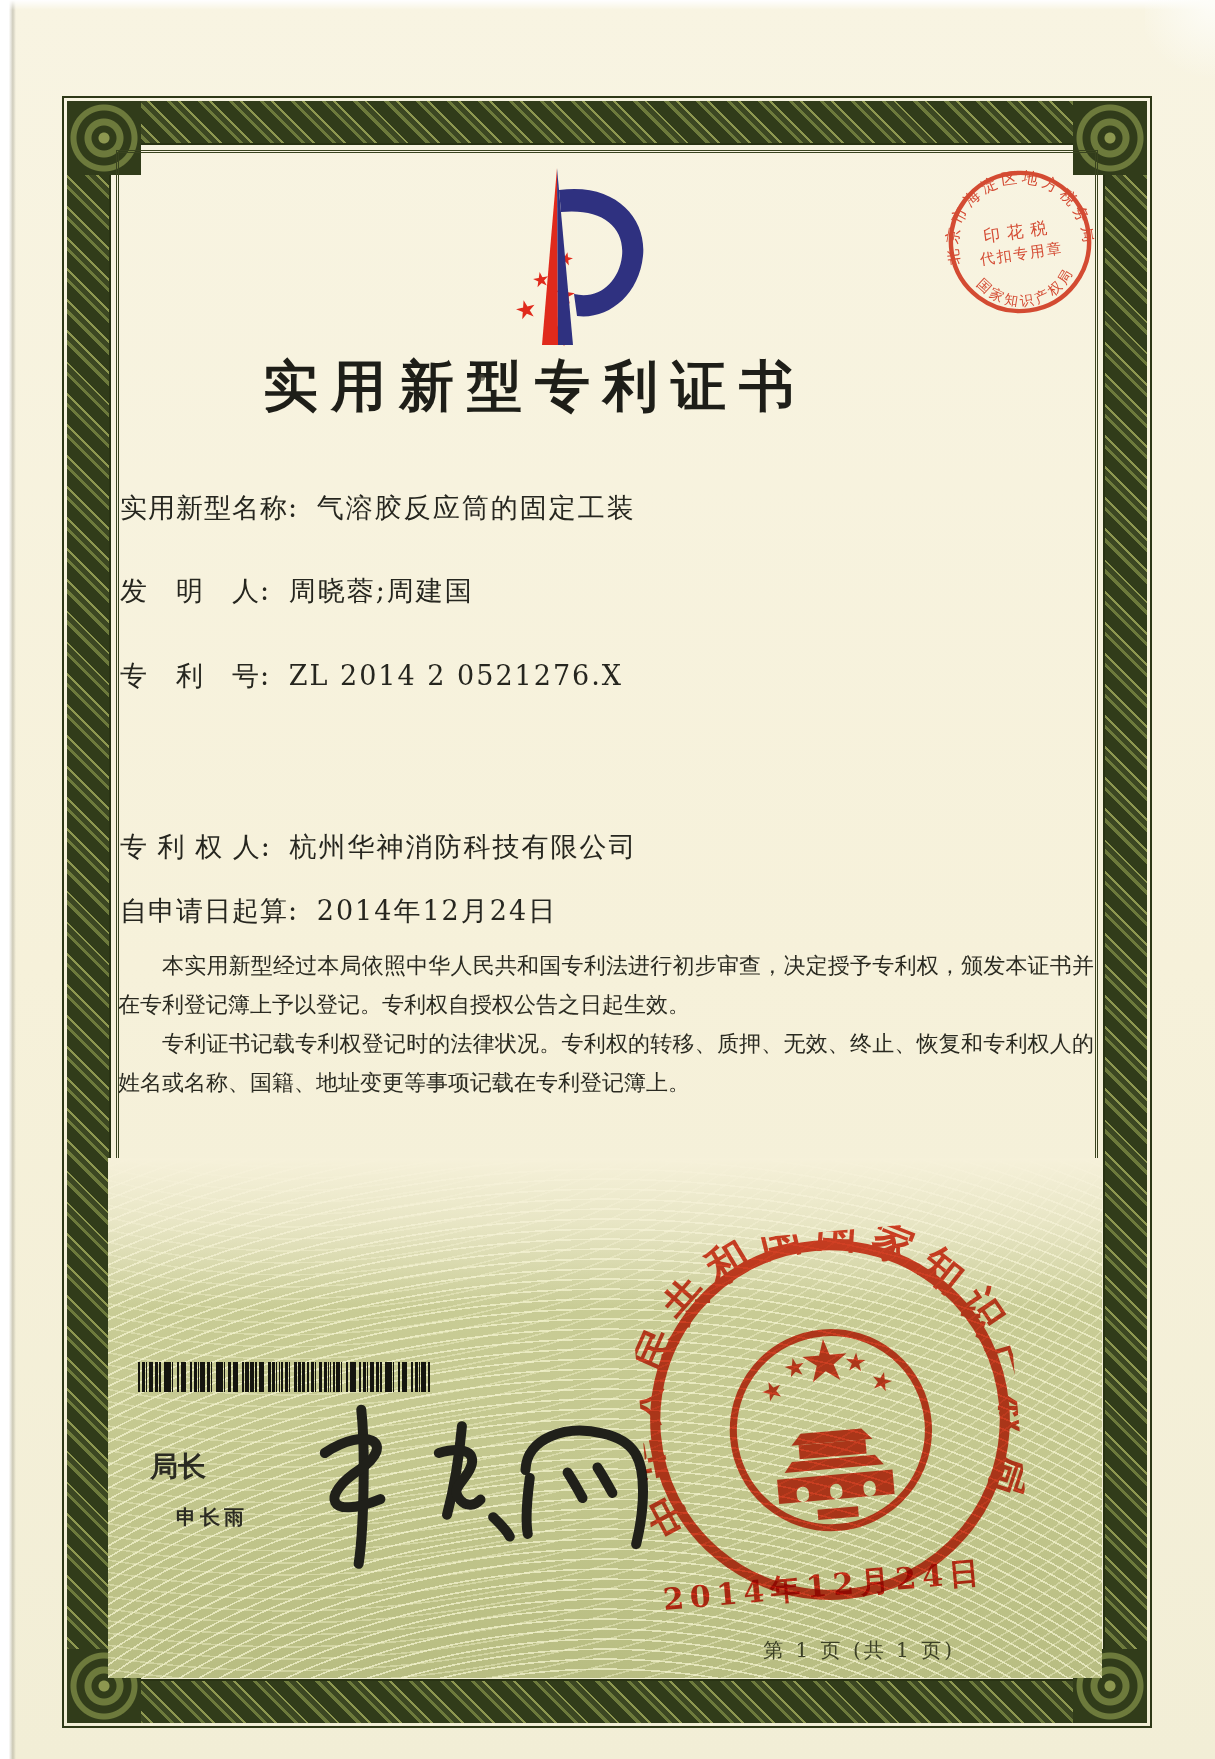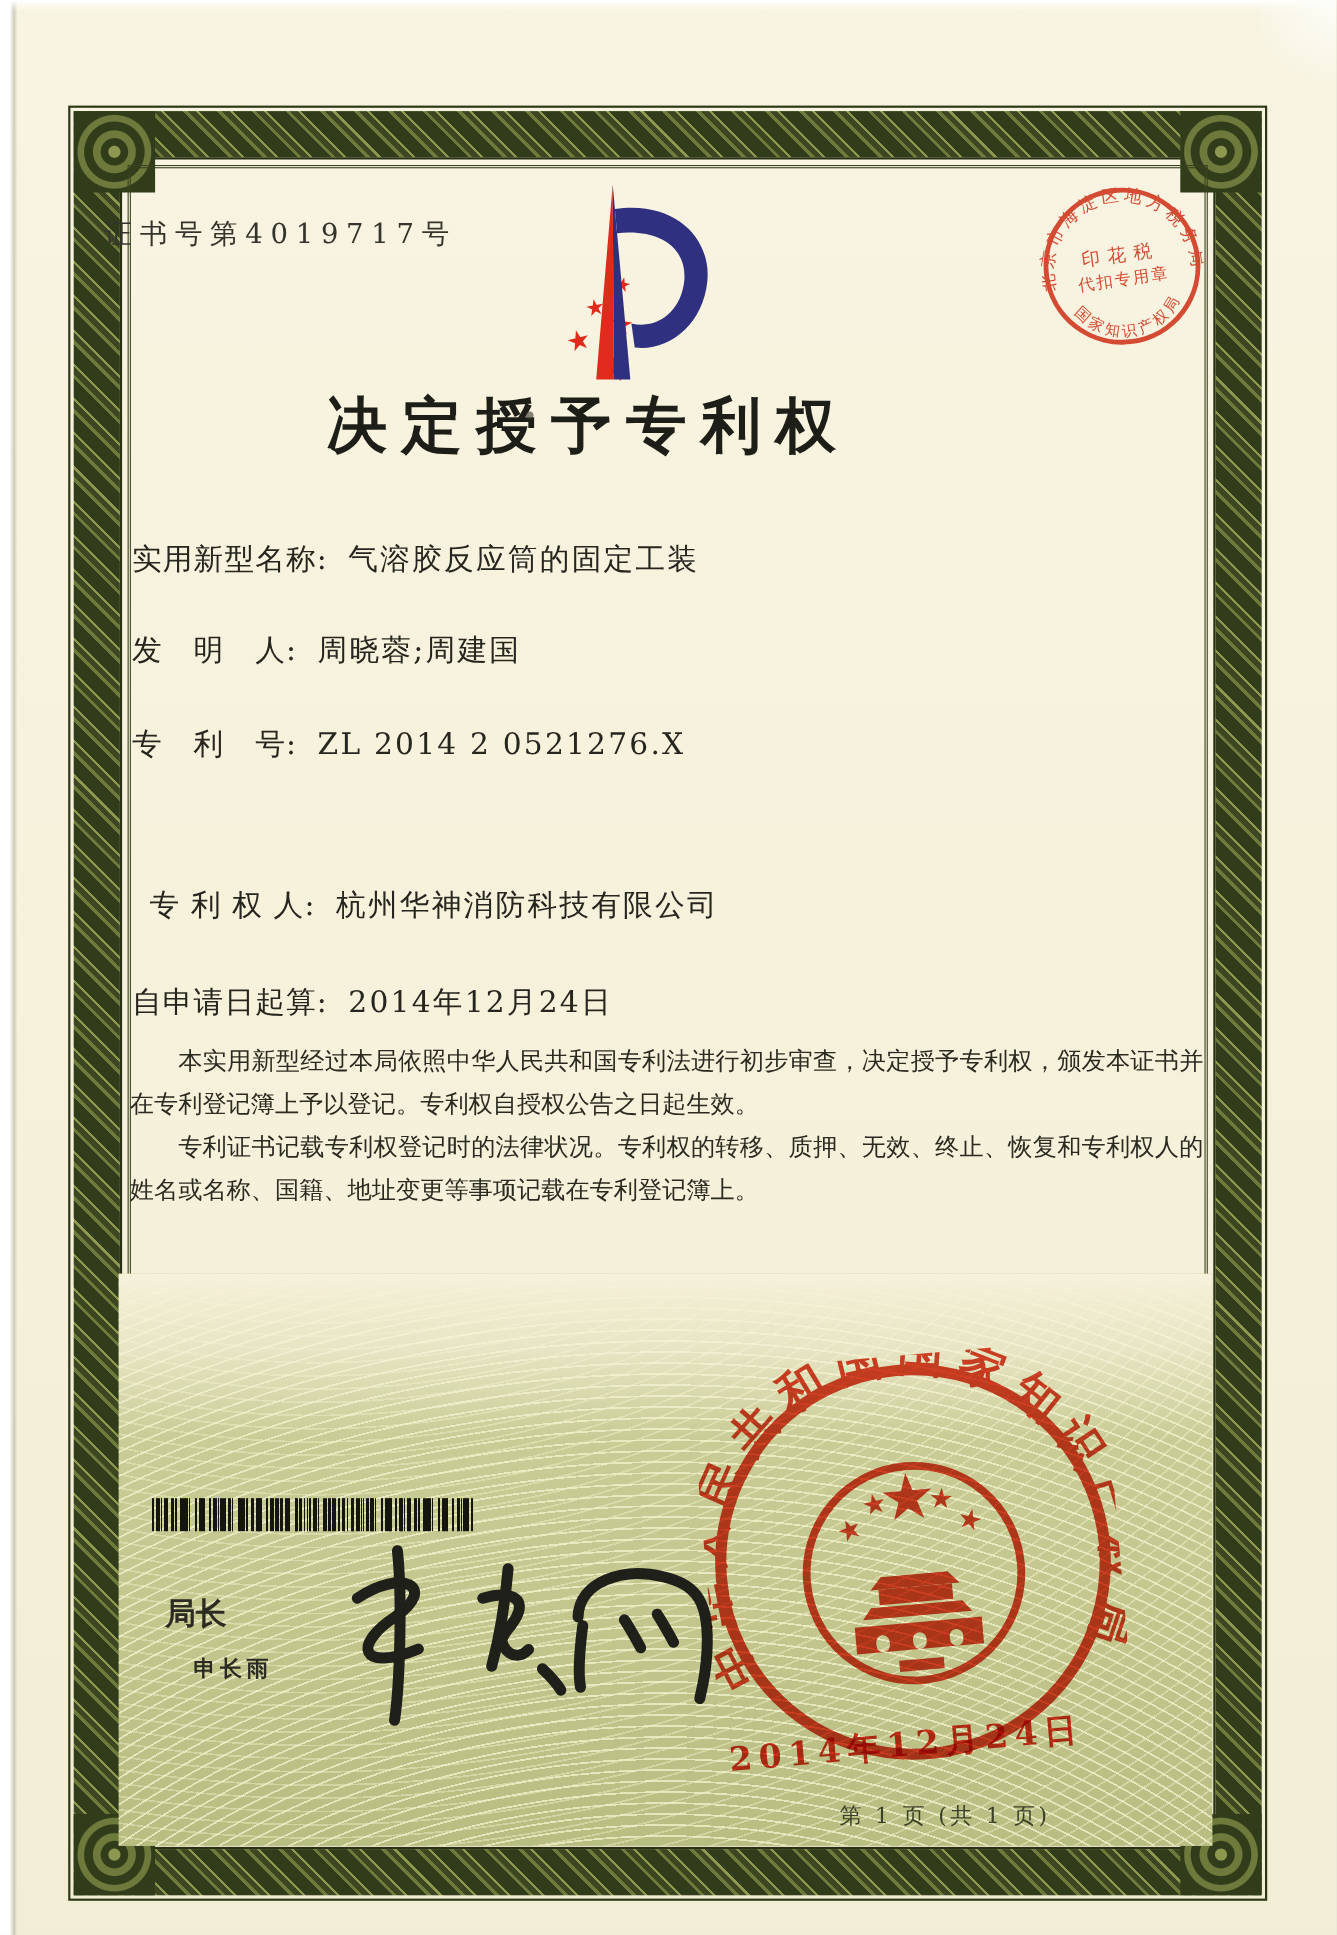--- a/index.html
+++ b/index.html
@@ -50,21 +50,21 @@
 
   .stamp-tax{position:absolute;left:946px;top:168px;width:148px;height:148px;
     transform:rotate(-8deg);opacity:.93;mix-blend-mode:multiply;}
 
   .title{position:absolute;left:115px;top:350px;width:840px;text-align:center;
     font-size:55px;font-weight:bold;letter-spacing:13px;color:#1e1e18;}
 
   .field{position:absolute;left:120px;font-size:27px;white-space:nowrap;color:#26261f;}
   .field .lab{letter-spacing:1px;}
   .field .val{margin-left:10px;letter-spacing:2px;}
-  .f0{top:490px;} .f1{top:573px;} .f2{top:658px;} .f3{top:733px;} .f4{top:805px;margin-left:16px;} .f5{top:893px;}
+  .f0{top:490px;} .f1{top:573px;} .f2{top:658px;} .f3{top:733px;} .f4{top:829px;} .f5{top:893px;}
 
   .body-text{position:absolute;left:118px;top:946px;width:976px;
     font-size:22px;line-height:39px;text-align:justify;color:#2a2a21;}
   .body-text p{margin:0;text-indent:2em;}
 
   .barcode{position:absolute;left:138px;top:1362px;width:292px;height:30px;
     background-image:
       repeating-linear-gradient(90deg,#15150f 0 2px,rgba(0,0,0,0) 2px 4px,#15150f 4px 7px,rgba(0,0,0,0) 7px 8px,#15150f 8px 9px,rgba(0,0,0,0) 9px 13px),
       repeating-linear-gradient(90deg,rgba(0,0,0,0) 0 5px,#15150f 5px 6px,rgba(0,0,0,0) 6px 11px,#15150f 11px 14px,rgba(0,0,0,0) 14px 17px);
   }
@@ -99,21 +99,20 @@
     <div class="frame-band"></div>
     <div class="corner tl"></div>
     <div class="corner tr"></div>
     <div class="corner bl"></div>
     <div class="corner br"></div>
     <div class="inner-line"></div>
   </div>
 
   <div class="guilloche"></div>
 
-  <div class="certno">证书号第4019717号</div>
 
   <svg class="logo" viewBox="0 0 180 190">
     <g fill="#e02a1c">
       <path d="M0,-1 L0.588,0.809 L-0.951,-0.309 L0.951,-0.309 L-0.588,0.809 Z" transform="translate(71,99) scale(7) rotate(12)"></path>
       <path d="M0,-1 L0.588,0.809 L-0.951,-0.309 L0.951,-0.309 L-0.588,0.809 Z" transform="translate(46,120) scale(8) rotate(-10)"></path>
       <path d="M0,-1 L0.588,0.809 L-0.951,-0.309 L0.951,-0.309 L-0.588,0.809 Z" transform="translate(70,135) scale(10) rotate(8)"></path>
       <path d="M0,-1 L0.588,0.809 L-0.951,-0.309 L0.951,-0.309 L-0.588,0.809 Z" transform="translate(31,150) scale(10) rotate(-14)"></path>
       <path d="M0,-1 L0.588,0.809 L-0.951,-0.309 L0.951,-0.309 L-0.588,0.809 Z" transform="translate(63,175) scale(13) rotate(6)"></path>
     </g>
     <path d="M62,8 L47,185 L63,185 Z" fill="#e02a1c"></path>
@@ -130,21 +129,21 @@
     <text font-size="16" fill="#d8402a" letter-spacing="4">
       <textPath href="#taxTop" startOffset="50%" text-anchor="middle">北京市海淀区地方税务局</textPath>
     </text>
     <text font-size="14" fill="#d8402a" letter-spacing="3">
       <textPath href="#taxBottom" startOffset="50%" text-anchor="middle">国家知识产权局</textPath>
     </text>
     <text x="75" y="70" text-anchor="middle" font-size="17" letter-spacing="7" fill="#d8402a">印花税</text>
     <text x="75" y="92" text-anchor="middle" font-size="15" letter-spacing="2" fill="#d8402a">代扣专用章</text>
   </svg>
 
-  <div class="title">决定授予专利权</div>
+  <div class="title">实用新型专利证书</div>
   <div class="dust"></div>
 
   <div class="field f1">
     <span class="lab">发　明　人:</span>
     <span class="val">周晓蓉;周建国</span>
   </div>
   <div class="field f0">
     <span class="lab">实用新型名称:</span>
     <span class="val">气溶胶反应筒的固定工装</span>
   </div>

